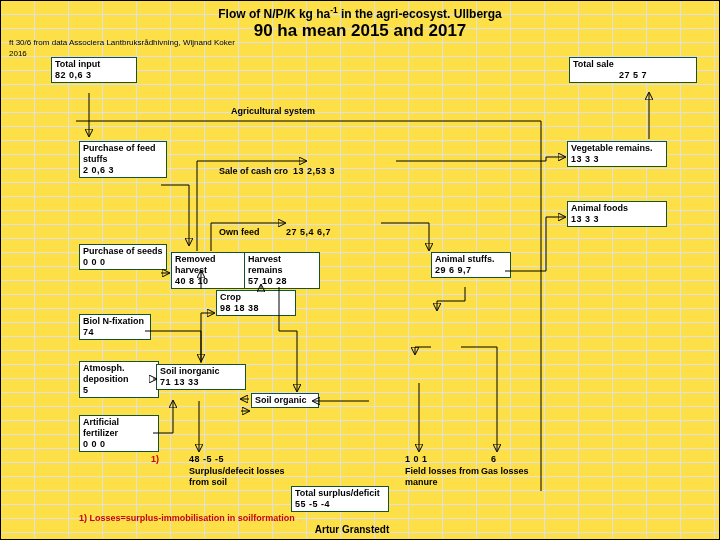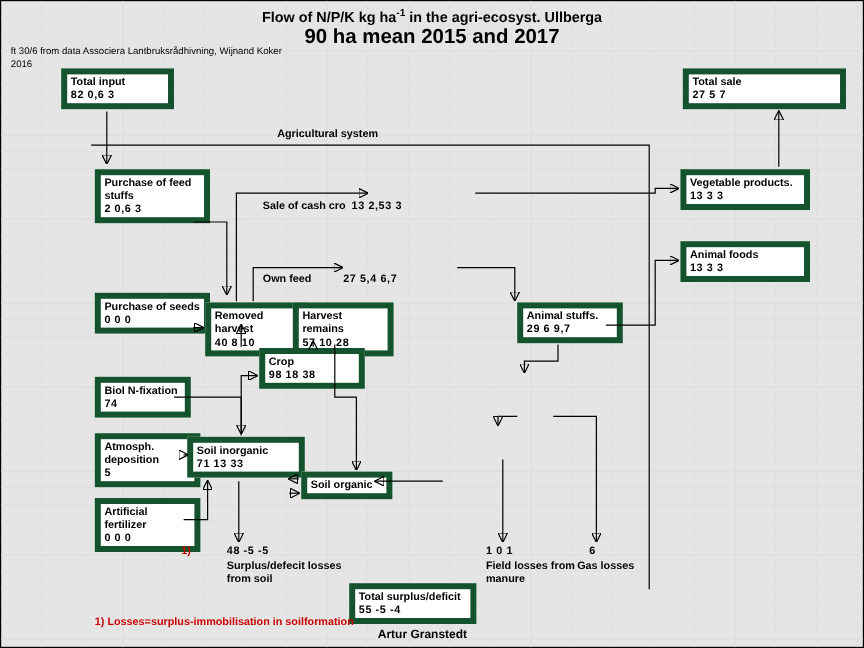--- a/index.html
+++ b/index.html
@@ -1,25 +1,25 @@
 <!DOCTYPE html>
 <html><head>
 <meta charset="utf-8">
 <style>
   body{margin:0;font-family:Arial,Helvetica,sans-serif;font-size:9px;color:#000;background:#fff}
-  .page{position:relative;width:720px;height:540px;background:#e5e5e5;border:1px solid #000;box-sizing:border-box}
+  .page{position:relative;width:720px;height:540px;background:#fde047;border:1px solid #000;box-sizing:border-box}
   .grid{position:absolute;inset:0;background-image:
     repeating-linear-gradient(to right,transparent 0 33px,#e0e0e0 33px 34px),
     repeating-linear-gradient(to bottom,transparent 0 13px,#e0e0e0 13px 14px)}
   .title{position:absolute;left:0;right:0;text-align:center;font-weight:bold}
   .t1{top:4px;font-size:12px}
   .t2{top:20px;font-size:17px}
   .sup{vertical-align:super;font-size:.7em}
   .small{font-size:8px}
-  .box{position:absolute;border:5px solid #14532d;background:#fff;padding:1px 3px;line-height:11px}
+  .box{position:absolute;border:1px solid #14532d;background:#fff;padding:1px 3px;line-height:11px}
   .lbl{position:absolute;background:transparent;line-height:11px}
   .vals{letter-spacing:.5px}
   .red{color:#c00}
   .b{font-weight:bold}
   svg.arrows{position:absolute;inset:0;width:100%;height:100%}
   svg.arrows line,svg.arrows polyline{stroke:#000;stroke-width:1;fill:none}
   .hollow{marker-end:url(#ah)}
   .author{position:absolute;right:8px;bottom:4px;font-weight:bold;font-size:10px;text-align:center;width:100%}
 </style>
 </head>
@@ -36,35 +36,35 @@
   <div class="lbl small" style="left:8px;top:36px">ft 30/6 from  data Associera Lantbruksrådhivning, Wijnand Koker</div>
   <div class="lbl small" style="left:8px;top:47px">2016</div>
 
   <div class="box" style="left:50px;top:56px;width:78px">
     <div class="b">Total input</div>
     <div class="vals b">82  0,6     3</div>
   </div>
 
   <div class="box" style="left:568px;top:56px;width:120px">
     <div class="b">Total sale</div>
-    <div class="vals b" style="text-align:left">27       5      7</div>
+    <div class="vals b" style="text-align:center">27       5      7</div>
   </div>
 
   <div class="lbl b" style="left:230px;top:105px">Agricultural system</div>
 
   <div class="box" style="left:78px;top:140px;width:80px">
     <div class="b">Purchase of feed stuffs</div>
     <div class="vals b">2  0,6    3</div>
   </div>
 
   <div class="lbl b" style="left:218px;top:165px">Sale of cash cro</div>
   <div class="lbl vals b" style="left:292px;top:165px">13   2,53      3</div>
 
   <div class="box" style="left:566px;top:140px;width:92px">
-    <div class="b">Vegetable products.</div>
+    <div class="b">Vegetable remains.</div>
     <div class="vals b">13        3       3</div>
   </div>
 
   <div class="lbl b" style="left:218px;top:226px">Own feed</div>
   <div class="lbl vals b" style="left:285px;top:226px">27   5,4     6,7</div>
 
   <div class="box" style="left:566px;top:200px;width:92px">
     <div class="b">Animal foods</div>
     <div class="vals b">13        3       3</div>
   </div>

